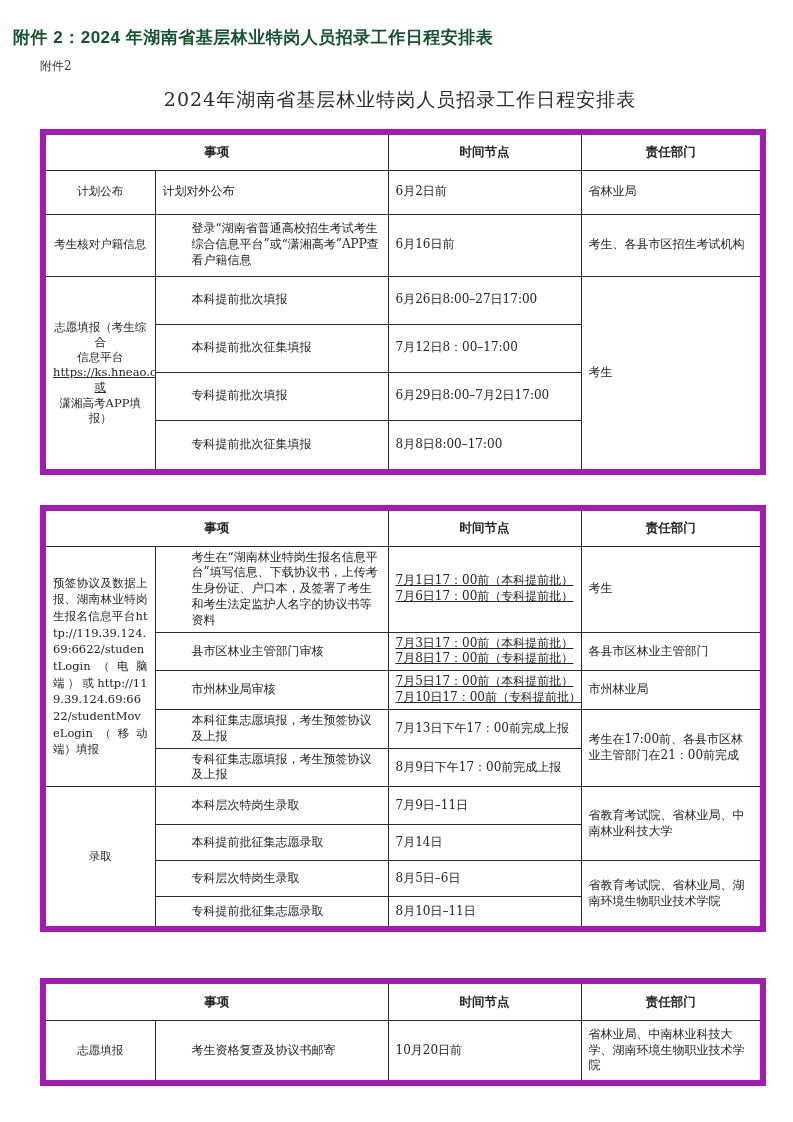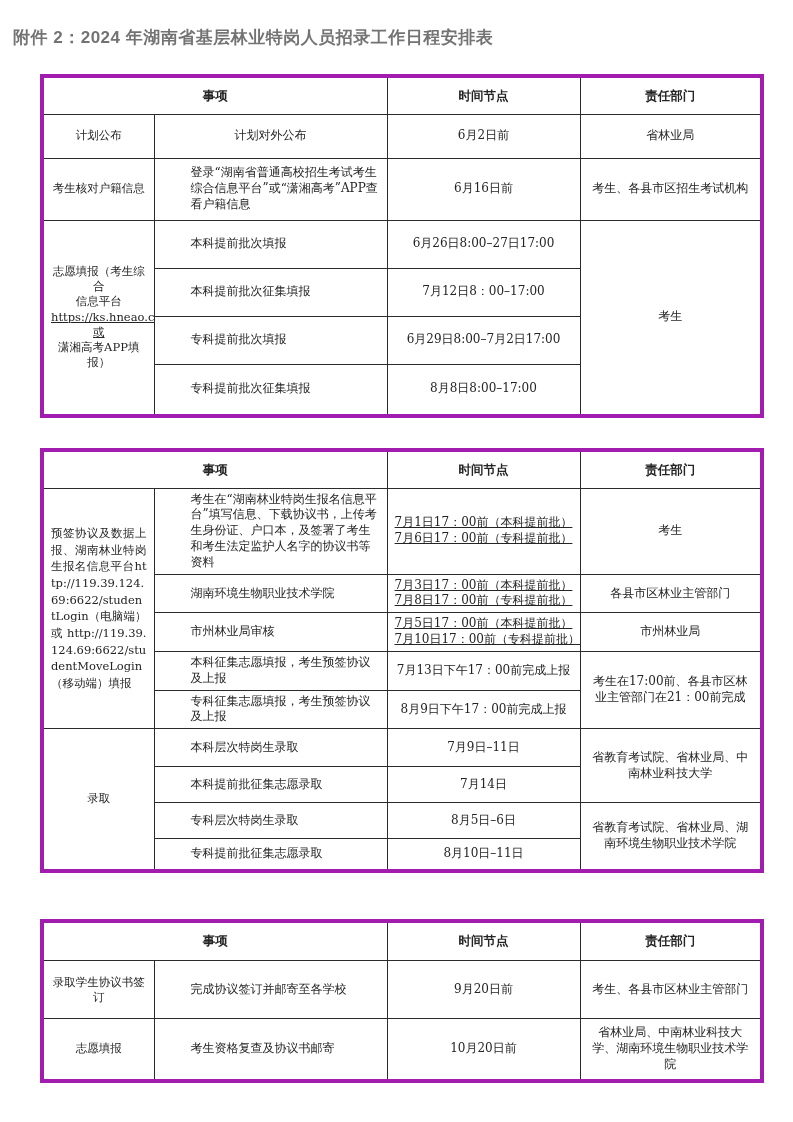--- a/index.html
+++ b/index.html
@@ -8,62 +8,64 @@
     position:relative;
     width:793px;height:1122px;
     background:#ffffff;
     font-family:"DejaVu Serif", serif;
     color:#222;
     overflow:hidden;
   }
   .doc-heading{
     position:absolute;left:13px;top:26px;
     font-family:"Liberation Sans", sans-serif;
-    font-weight:bold;font-size:17px;color:#737373;
+    font-weight:bold;font-size:17px;color:#14532d;
     letter-spacing:0.5px;
   }
   .inner{position:absolute;left:40px;top:58px;width:720px;}
   .attachment-label{font-size:12px;color:#3a3a3a;}
   .doc-title{
     text-align:center;font-size:19px;color:#2a2a2a;
     margin-top:12px;letter-spacing:1px;
   }
   table{
     border-collapse:collapse;table-layout:fixed;
     width:720px;background:#fff;
   }
   .t1{margin-top:16px;}
   .t2{margin-top:30px;}
   .t3{margin-top:46px;}
-  table{border:4px solid #a21caf;}
+  table{border:6px solid #a21caf;}
   th,td{
     border:1px solid #2b2b2b;
     padding:3px 7px;
     font-size:12px;line-height:1.32;
     color:#242424;vertical-align:middle;
     overflow:hidden;
   }
   th{font-weight:bold;font-size:12.5px;text-align:center;}
-  .c{text-align:center;}
+  .c{text-align:left;}
   .l{text-align:left;padding-left:36px;}
   .catcell{text-align:center;font-size:11.5px;}
   .just{
     text-align:justify;text-align-last:left;
     word-break:break-all;font-size:11.5px;line-height:1.45;margin-top:9px;
   }
   .u{text-decoration:underline;}
   .timeline div{white-space:nowrap;text-decoration:underline;}
 </style>
 </head>
 <body>
 
 <div class="page">
   <div class="doc-heading">附件 2：2024 年湖南省基层林业特岗人员招录工作日程安排表</div>
 
   <div class="inner">
+    <div class="attachment-label">附件2</div>
+    <div class="doc-title">2024年湖南省基层林业特岗人员招录工作日程安排表</div>
 
     <table class="t1">
       <colgroup>
           <col style="width:112px">
           <col style="width:233px">
           <col style="width:193px">
           <col style="width:182px">
         </colgroup>
       <tbody>
           <tr style="height:38px">
@@ -125,21 +127,21 @@
       <tr style="height:70px">
         <td class="just" rowspan="5">预签协议及数据上报、湖南林业特岗生报名信息平台http://119.39.124.69:6622/studentLogin（电脑端）或http://119.39.124.69:6622/studentMoveLogin（移动端）填报</td>
         <td class="l">考生在“湖南林业特岗生报名信息平台”填写信息、下载协议书，上传考生身份证、户口本，及签署了考生和考生法定监护人名字的协议书等资料</td>
         <td class="c timeline">
           <div>7月1日17：00前（本科提前批）</div>
           <div>7月6日17：00前（专科提前批）</div>
         </td>
         <td class="c">考生</td>
       </tr>
       <tr style="height:32px">
-        <td class="l">湖南环境生物职业技术学院</td>
+        <td class="l">县市区林业主管部门审核</td>
         <td class="c timeline">
           <div>7月3日17：00前（本科提前批）</div>
           <div>7月8日17：00前（专科提前批）</div>
         </td>
         <td class="c">各县市区林业主管部门</td>
       </tr>
       <tr style="height:32px">
         <td class="l">市州林业局审核</td>
         <td class="c timeline">
           <div>7月5日17：00前（本科提前批）</div>
@@ -184,26 +186,20 @@
           <col style="width:233px">
           <col style="width:193px">
           <col style="width:182px">
         </colgroup>
       <tbody>
           <tr style="height:40px">
         <th colspan="2">事项</th>
         <th>时间节点</th>
         <th>责任部门</th>
       </tr>
-      <tr style="height:58px">
-        <td class="catcell">录取学生协议书签订</td>
-        <td class="l">完成协议签订并邮寄至各学校</td>
-        <td class="c">9月20日前</td>
-        <td class="c">考生、各县市区林业主管部门</td>
-      </tr>
       <tr style="height:62px">
         <td class="catcell">志愿填报</td>
         <td class="l">考生资格复查及协议书邮寄</td>
         <td class="c">10月20日前</td>
         <td class="c">省林业局、中南林业科技大学、湖南环境生物职业技术学院</td>
       </tr>
     </tbody>
       </table>
   </div>
 </div>

